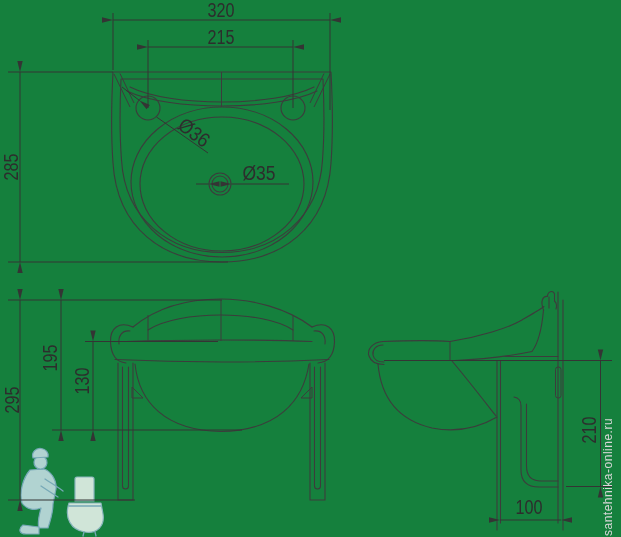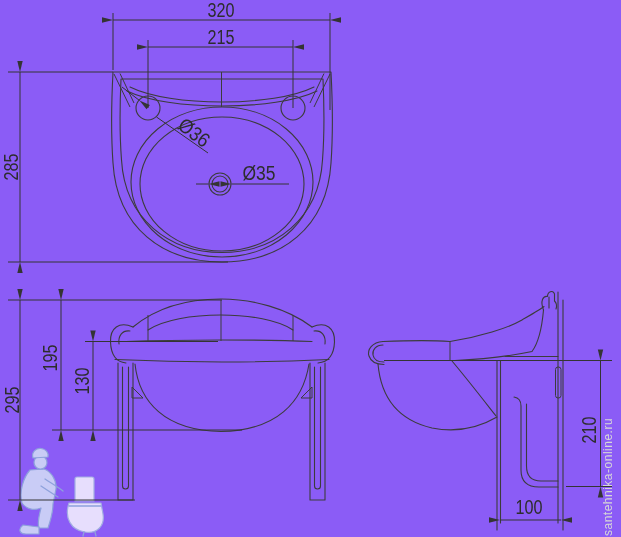--- a/index.html
+++ b/index.html
@@ -1,16 +1,16 @@
 <!DOCTYPE html>
 <html><head>
 <meta charset="utf-8">
 <style>
   html,body{margin:0;padding:0;background:#fff;}
-  .canvas{position:relative;width:621px;height:537px;background:#8b5cf6;overflow:hidden;
+  .canvas{position:relative;width:621px;height:537px;background:#15803d;overflow:hidden;
           font-family:"Liberation Sans",sans-serif;}
   svg{position:absolute;left:0;top:0;}
   .ln{fill:none;stroke:#3c3c3c;stroke-width:1.1;stroke-linecap:round;stroke-linejoin:round;}
   .thin{fill:none;stroke:#3c3c3c;stroke-width:1;}
   .dim{fill:none;stroke:#343434;stroke-width:1;}
   .txt{font-family:"Liberation Sans",sans-serif;font-size:20px;fill:#2d2d2d;}
   .wm-line{fill:none;stroke:#8fb3d6;stroke-width:1.3;stroke-linecap:round;stroke-linejoin:round;}
   .wm-fill{fill:#d9e8f6;stroke:#8fb3d6;stroke-width:1.2;stroke-linejoin:round;}
   .wm-white{fill:#ffffff;stroke:#a9c4de;stroke-width:1.2;stroke-linejoin:round;}
   .wm-txt{font-family:"Liberation Sans",sans-serif;font-size:12px;fill:#d7d7d7;letter-spacing:.5px;}

